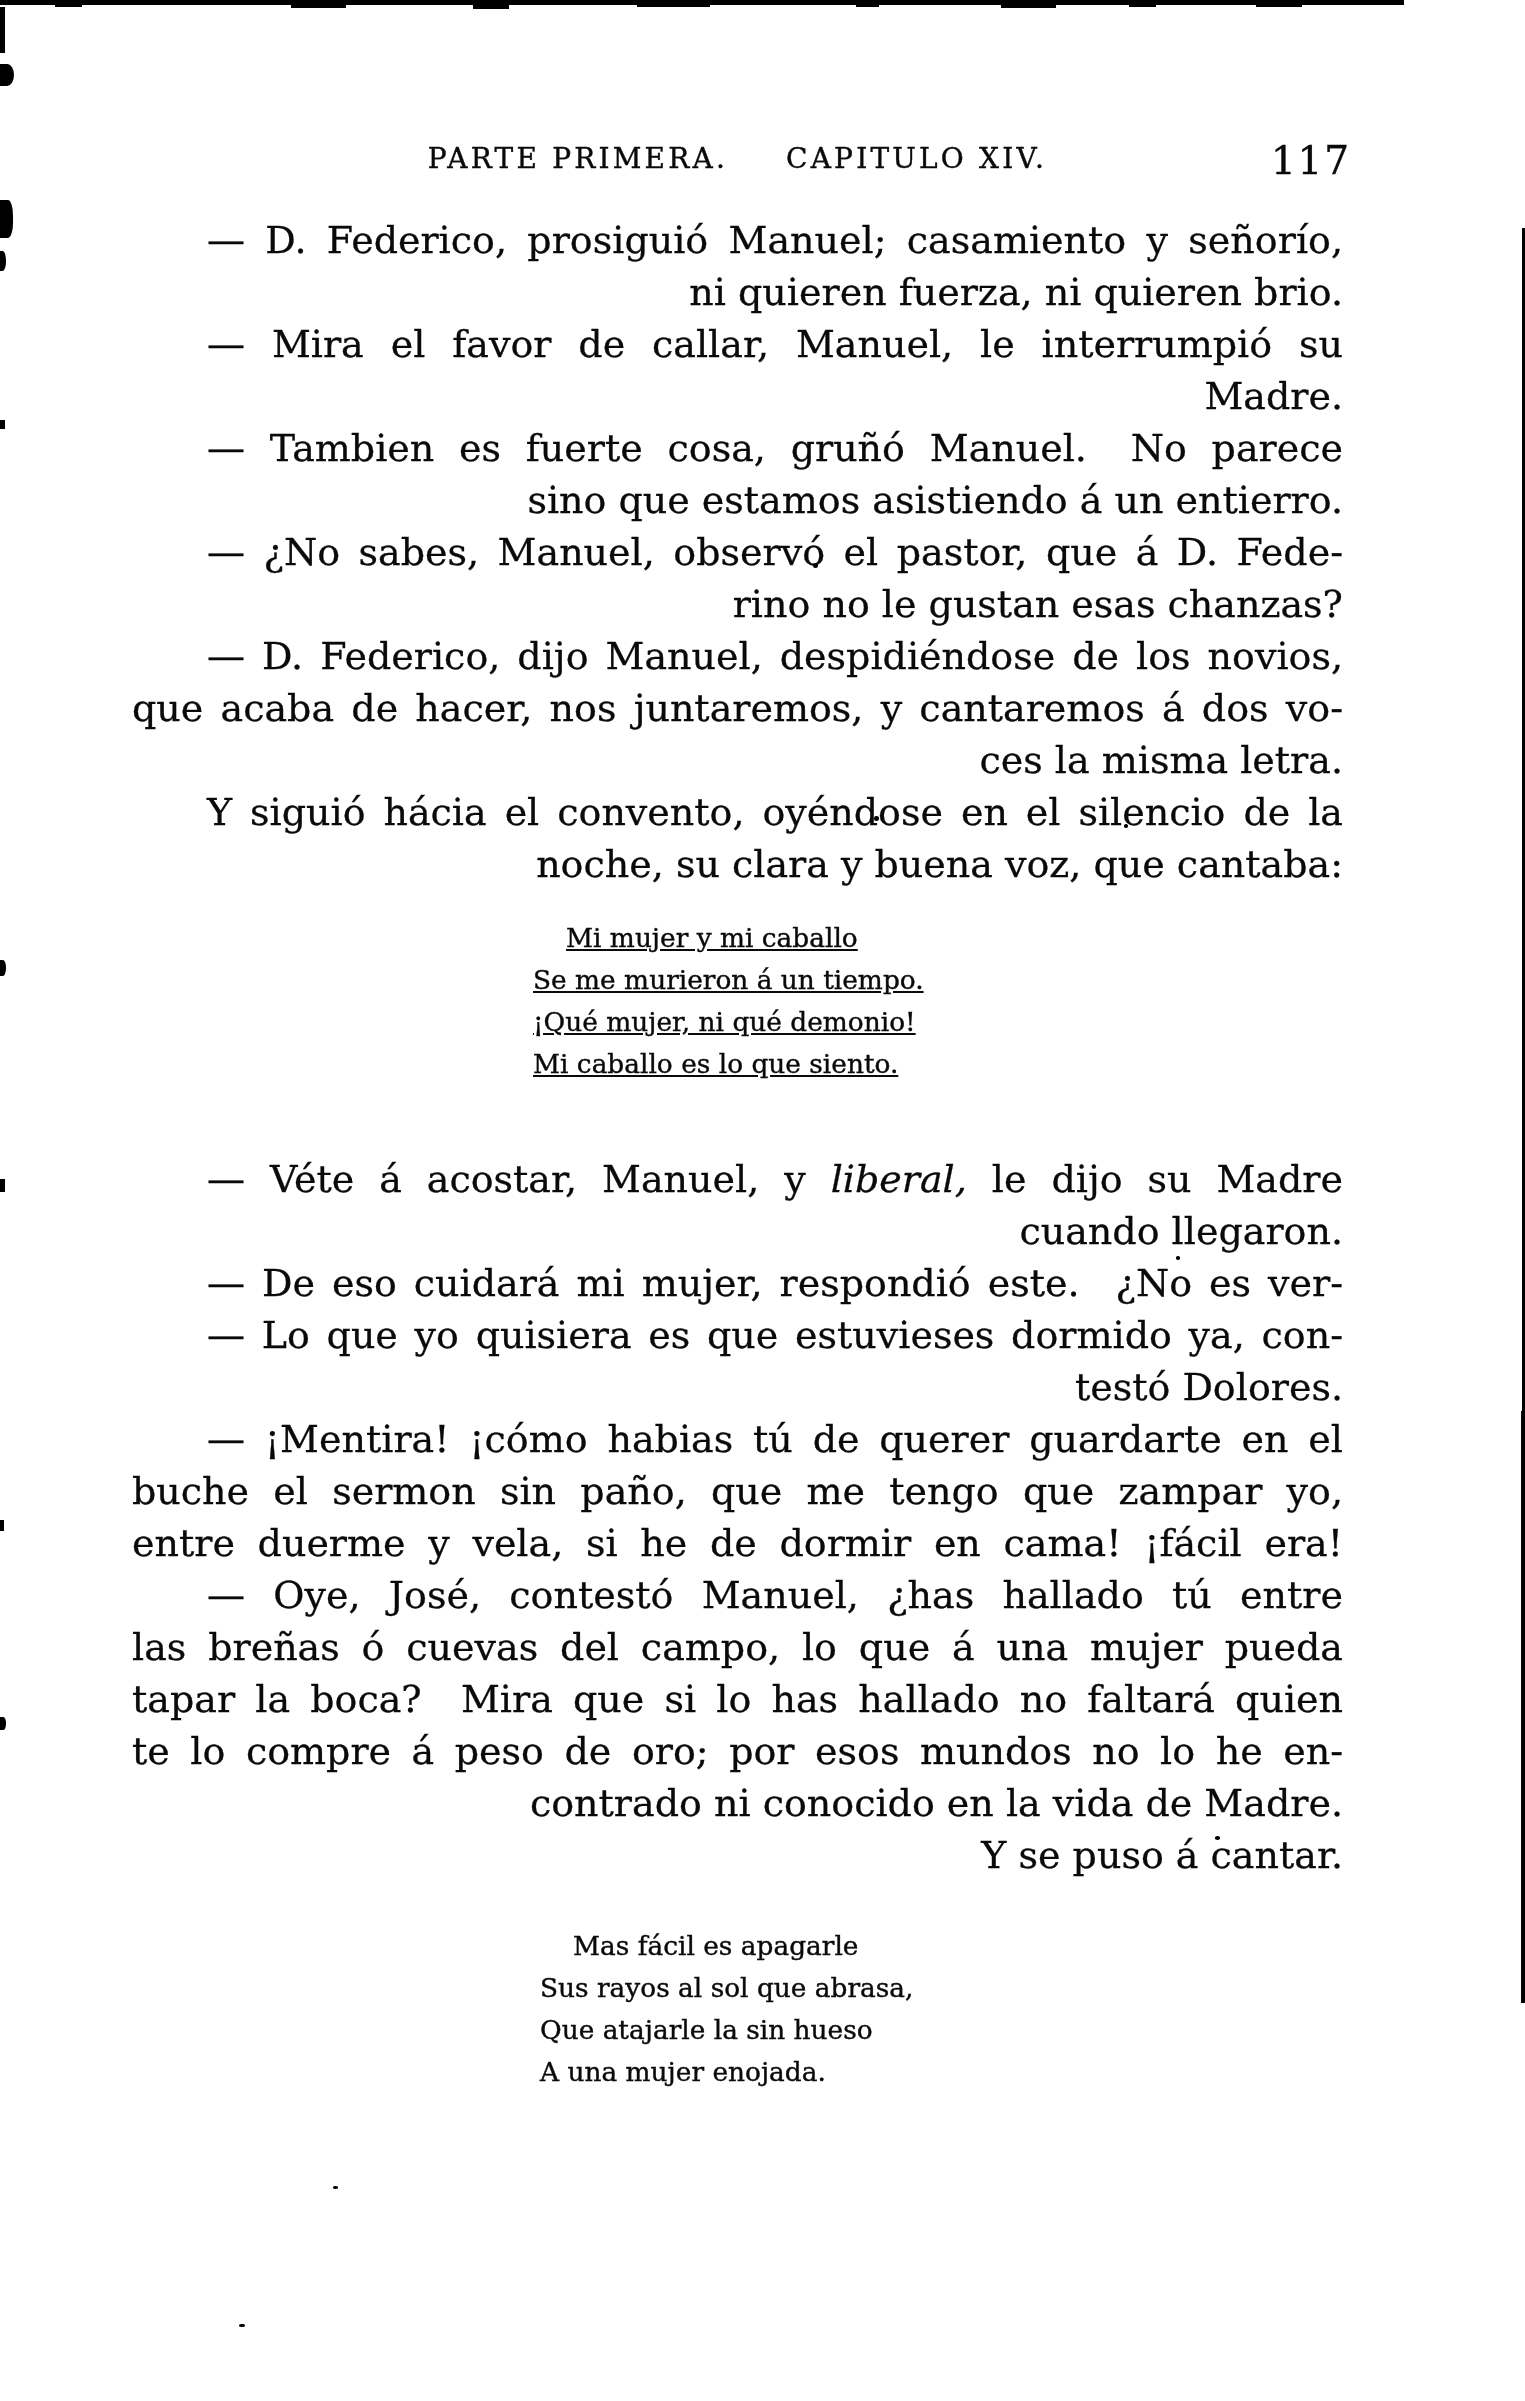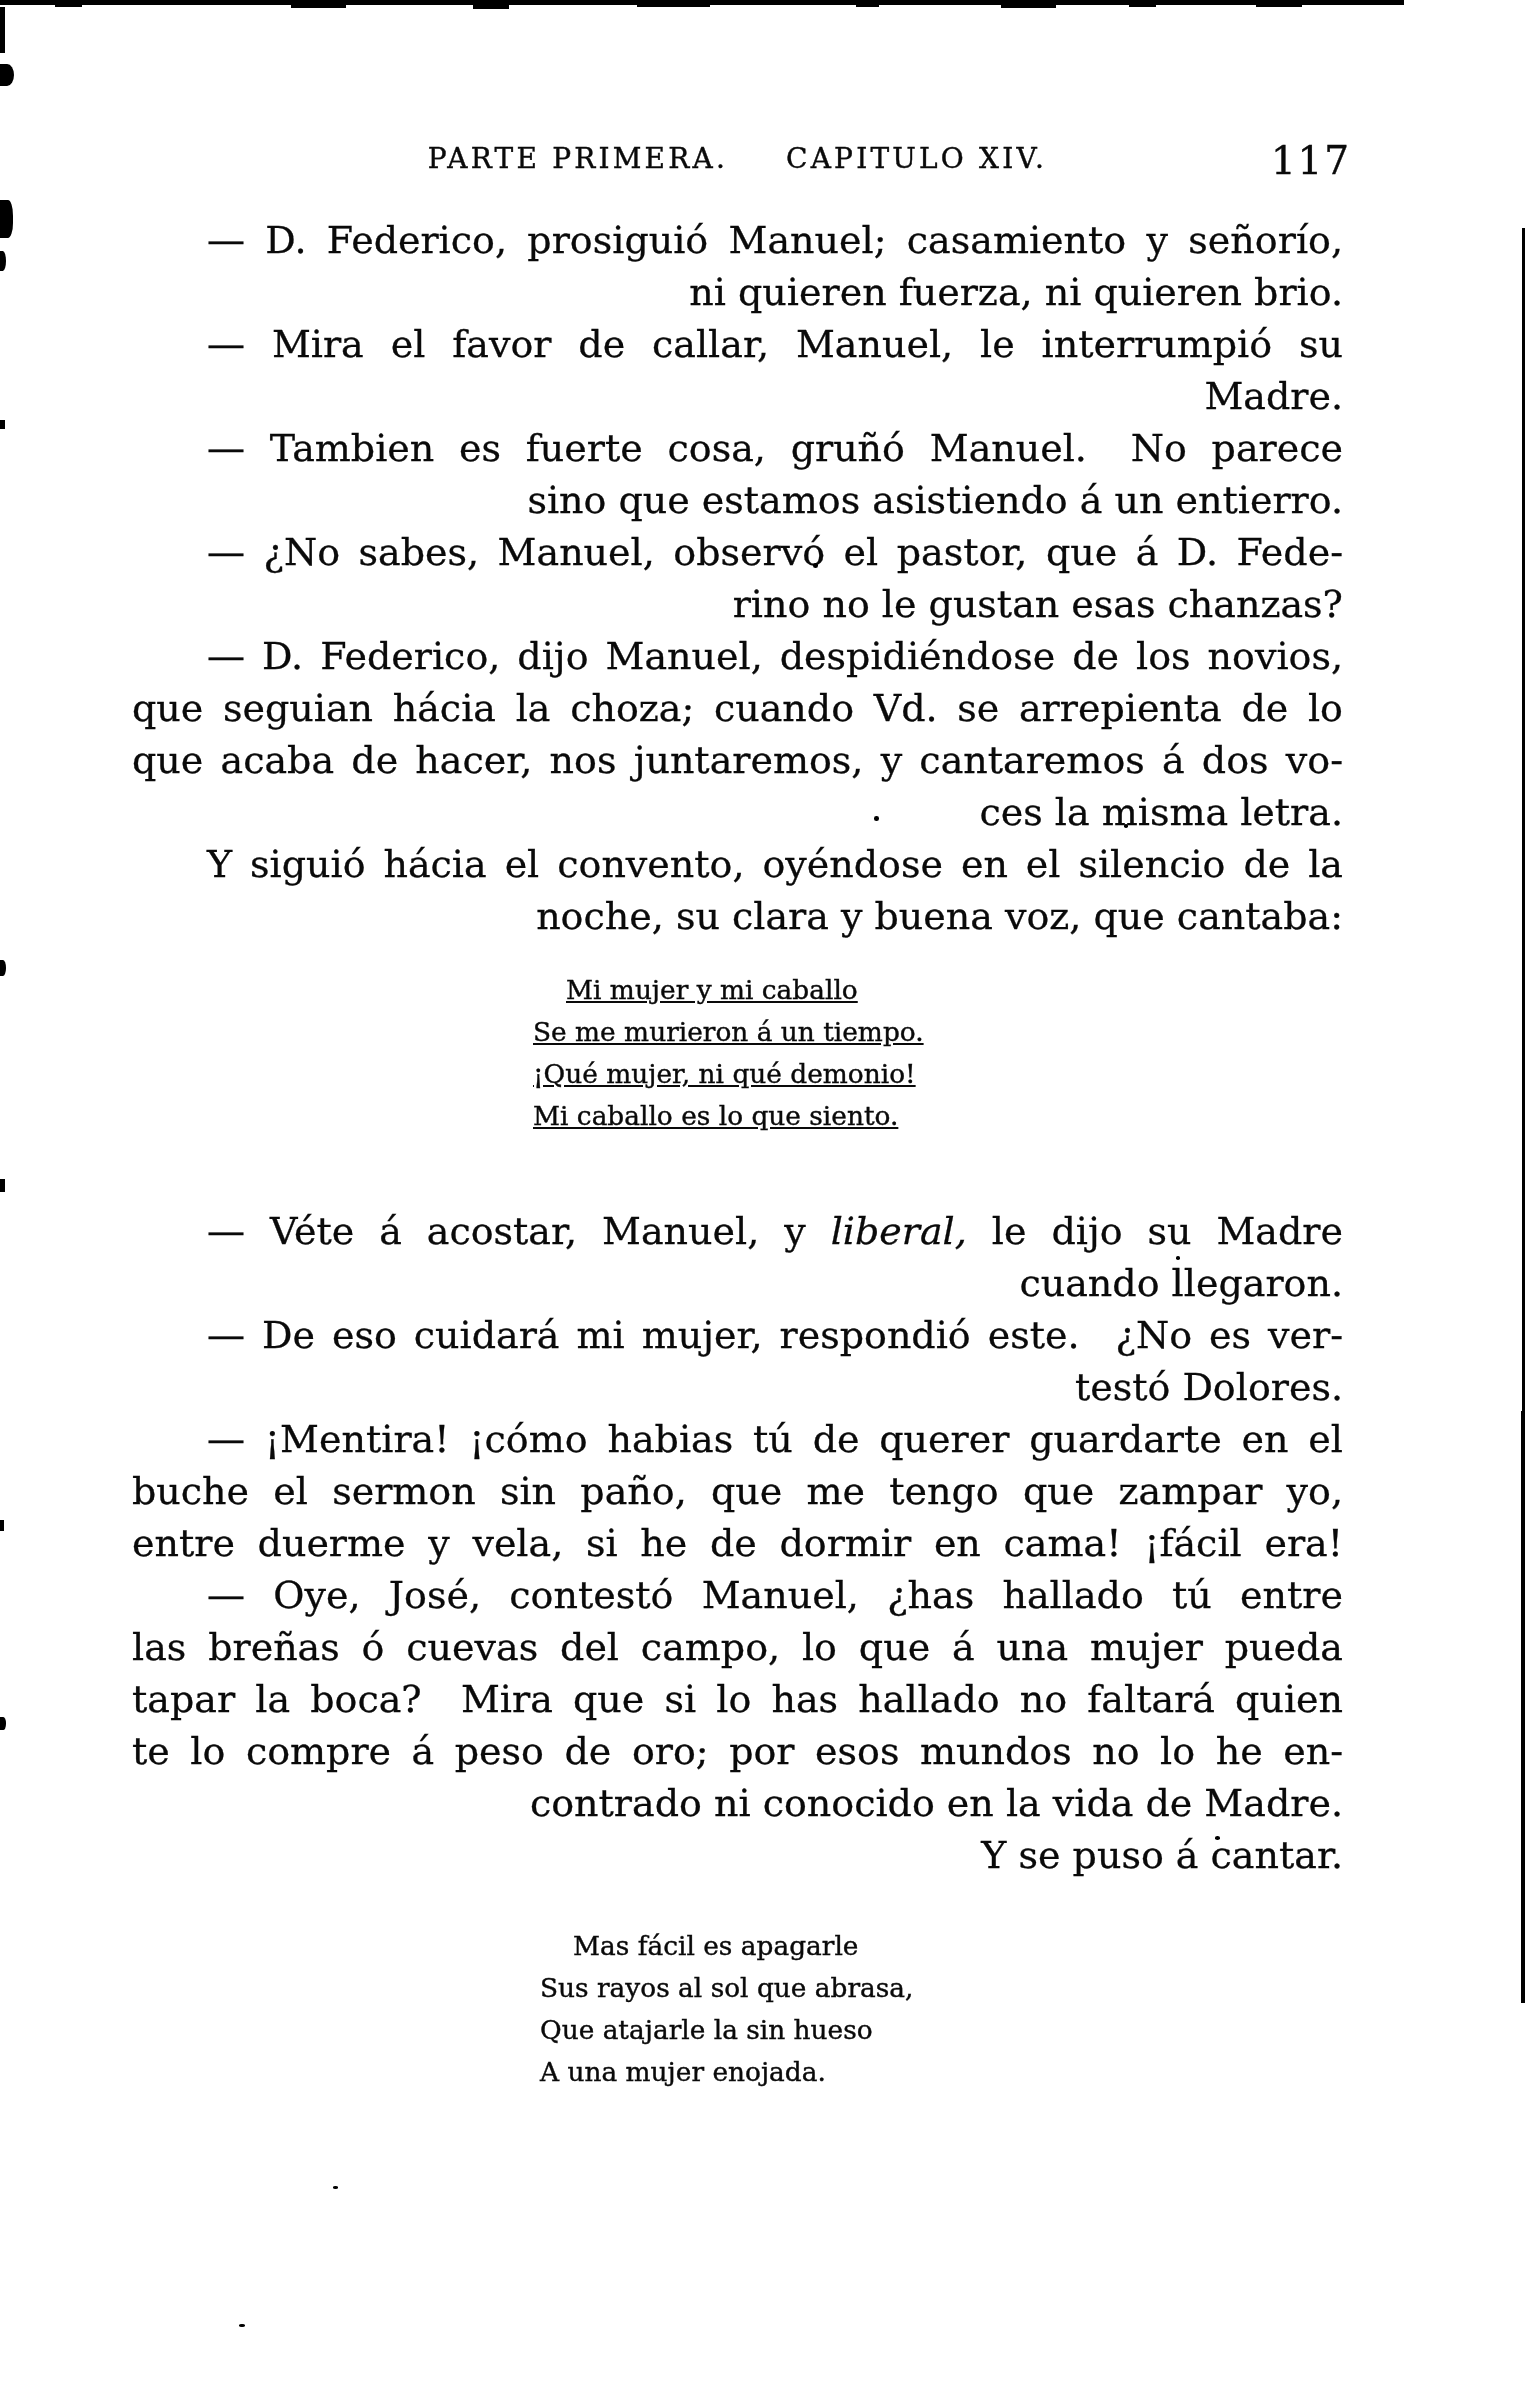--- a/index.html
+++ b/index.html
@@ -98,21 +98,20 @@
       <div class="para">
         <div class="pline ind just"><span>— Tambien es fuerte cosa, gruñó Manuel.  No parece</span></div>
         <div class="pline"><span>sino que estamos asistiendo á un entierro.</span></div>
       </div>
       <div class="para">
         <div class="pline ind just"><span>— ¿No sabes, Manuel, observó el pastor, que á D. Fede-</span></div>
         <div class="pline"><span>rino no le gustan esas chanzas?</span></div>
       </div>
       <div class="para">
         <div class="pline ind just"><span>— D. Federico, dijo Manuel, despidiéndose de los novios,</span></div>
-        <div class="pline just"><span>que seguian hácia la choza; cuando Vd. se arrepienta de lo</span></div>
         <div class="pline just"><span>que acaba de hacer, nos juntaremos, y cantaremos á dos vo-</span></div>
         <div class="pline"><span>ces la misma letra.</span></div>
       </div>
       <div class="para">
         <div class="pline ind just"><span>Y siguió hácia el convento, oyéndose en el silencio de la</span></div>
         <div class="pline"><span>noche, su clara y buena voz, que cantaba:</span></div>
       </div>
       <div class="verse verse1">
         <div class="vline ind"><span>Mi mujer y mi caballo</span></div>
         <div class="vline"><span>Se me murieron á un tiempo.</span></div>
@@ -120,20 +119,21 @@
         <div class="vline"><span>Mi caballo es lo que siento.</span></div>
       </div>
       <div class="para">
         <div class="pline ind just"><span>— Véte á acostar, Manuel, y </span><span class="it">liberal,</span><span> le dijo su Madre</span></div>
         <div class="pline"><span>cuando llegaron.</span></div>
       </div>
       <div class="para">
         <div class="pline ind just"><span>— De eso cuidará mi mujer, respondió este.  ¿No es ver-</span></div>
       </div>
       <div class="para">
+        <div class="pline ind just"><span>— Lo que yo quisiera es que estuvieses dormido ya, con-</span></div>
         <div class="pline"><span>testó Dolores.</span></div>
       </div>
       <div class="para">
         <div class="pline ind just"><span>— ¡Mentira! ¡cómo habias tú de querer guardarte en el</span></div>
         <div class="pline just"><span>buche el sermon sin paño, que me tengo que zampar yo,</span></div>
         <div class="pline just"><span>entre duerme y vela, si he de dormir en cama! ¡fácil era!</span></div>
       </div>
       <div class="para">
         <div class="pline ind just"><span>— Oye, José, contestó Manuel, ¿has hallado tú entre</span></div>
         <div class="pline just"><span>las breñas ó cuevas del campo, lo que á una mujer pueda</span></div>

